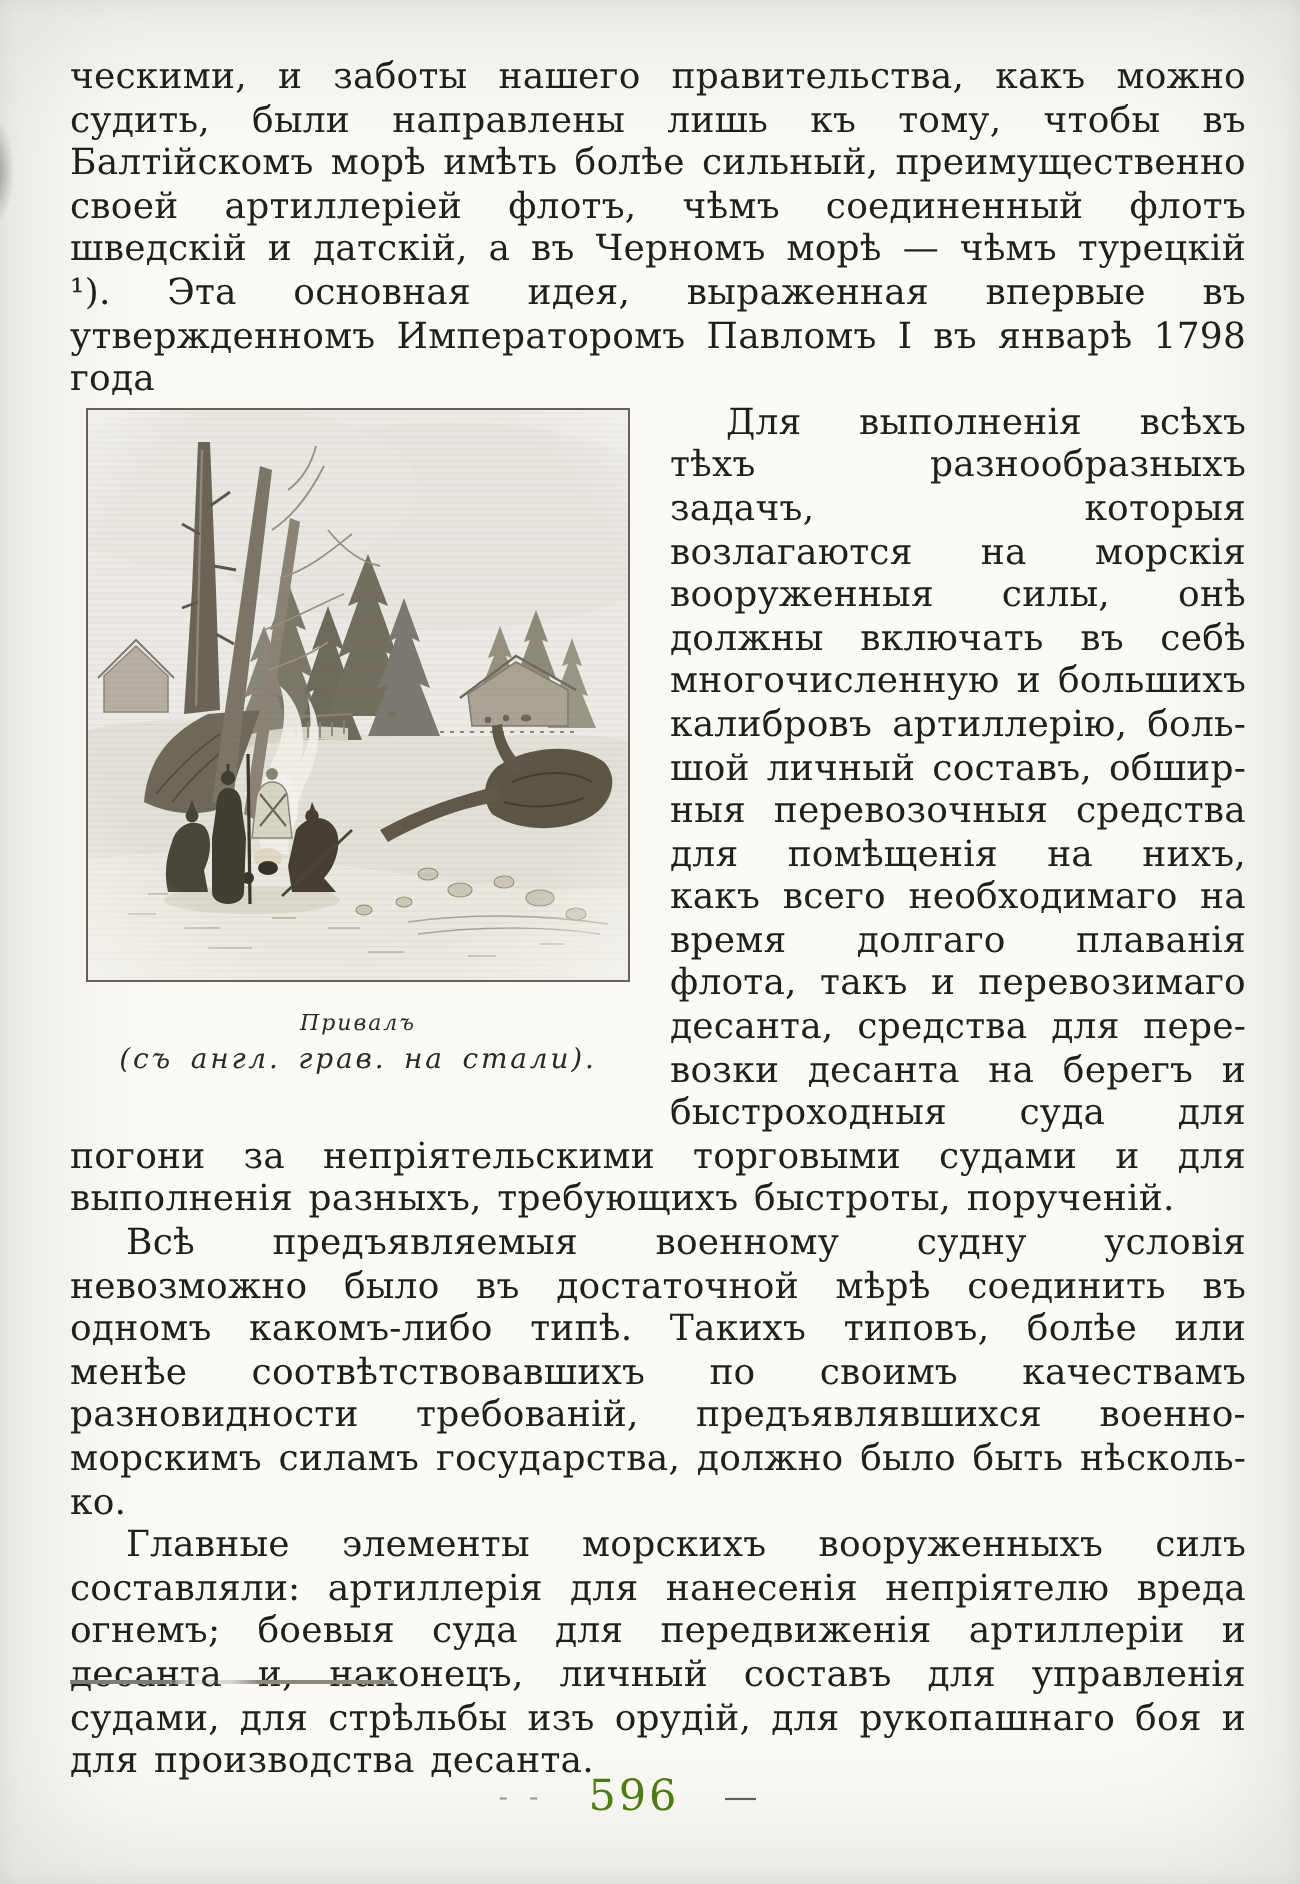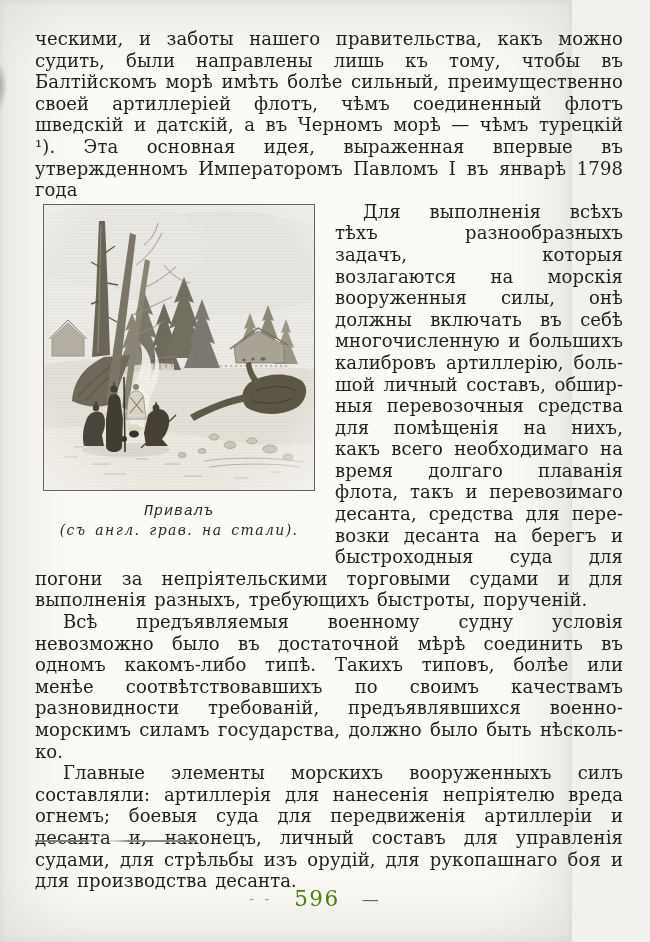--- a/index.html
+++ b/index.html
@@ -3,21 +3,21 @@
 <meta charset="utf-8">
 <style>
   html, body {
     margin: 0; padding: 0;
     width: 650px; height: 942px;
     overflow: hidden;
     background: #f2f1ed;
   }
   .page {
     position: relative;
-    width: 572px; height: 942px;
+    width: 650px; height: 942px;
     background: #fbfaf7;
     box-shadow: inset 0 0 70px 12px rgba(118,115,106,0.20), inset 0 0 10px rgba(118,115,106,0.12);
     font-family: "DejaVu Serif", "Liberation Serif", serif;
     color: #201f1b;
   }
   .smudge {
     position: absolute; left: -3px; top: 60px; width: 10px; height: 52px;
     background: radial-gradient(ellipse at left, rgba(86,84,78,0.55), rgba(86,84,78,0) 72%);
     pointer-events: none;
   }
@@ -46,21 +46,21 @@
     border: 1px solid #64615a;
     background: #eceae5;
   }
   .engraving-frame svg { display: block; }
   figcaption {
     margin-top: 11px;
     text-align: center;
     font-style: italic;
     color: #2a2925;
   }
-  .cap-title { font-size: 15px; letter-spacing: 1px; line-height: 19px; font-family: Liberation Mono, monospace; }
+  .cap-title { font-size: 11px; letter-spacing: 1px; line-height: 19px; }
   .cap-sub   { font-size: 14px; letter-spacing: 1.4px; line-height: 19px; word-spacing: 3px; font-style: italic; }
 
   .footnote-block { position: absolute; left: 35px; top: 840px; width: 588px; }
   .footnote-rule {
     width: 162px; height: 2px;
     background: linear-gradient(90deg,
       #7d7b75 0%, #7d7b75 30%, rgba(125,123,117,0.18) 38%,
       rgba(125,123,117,0.30) 50%, #8b897f 58%, #8b897f 100%);
   }
   .footnote-text {

